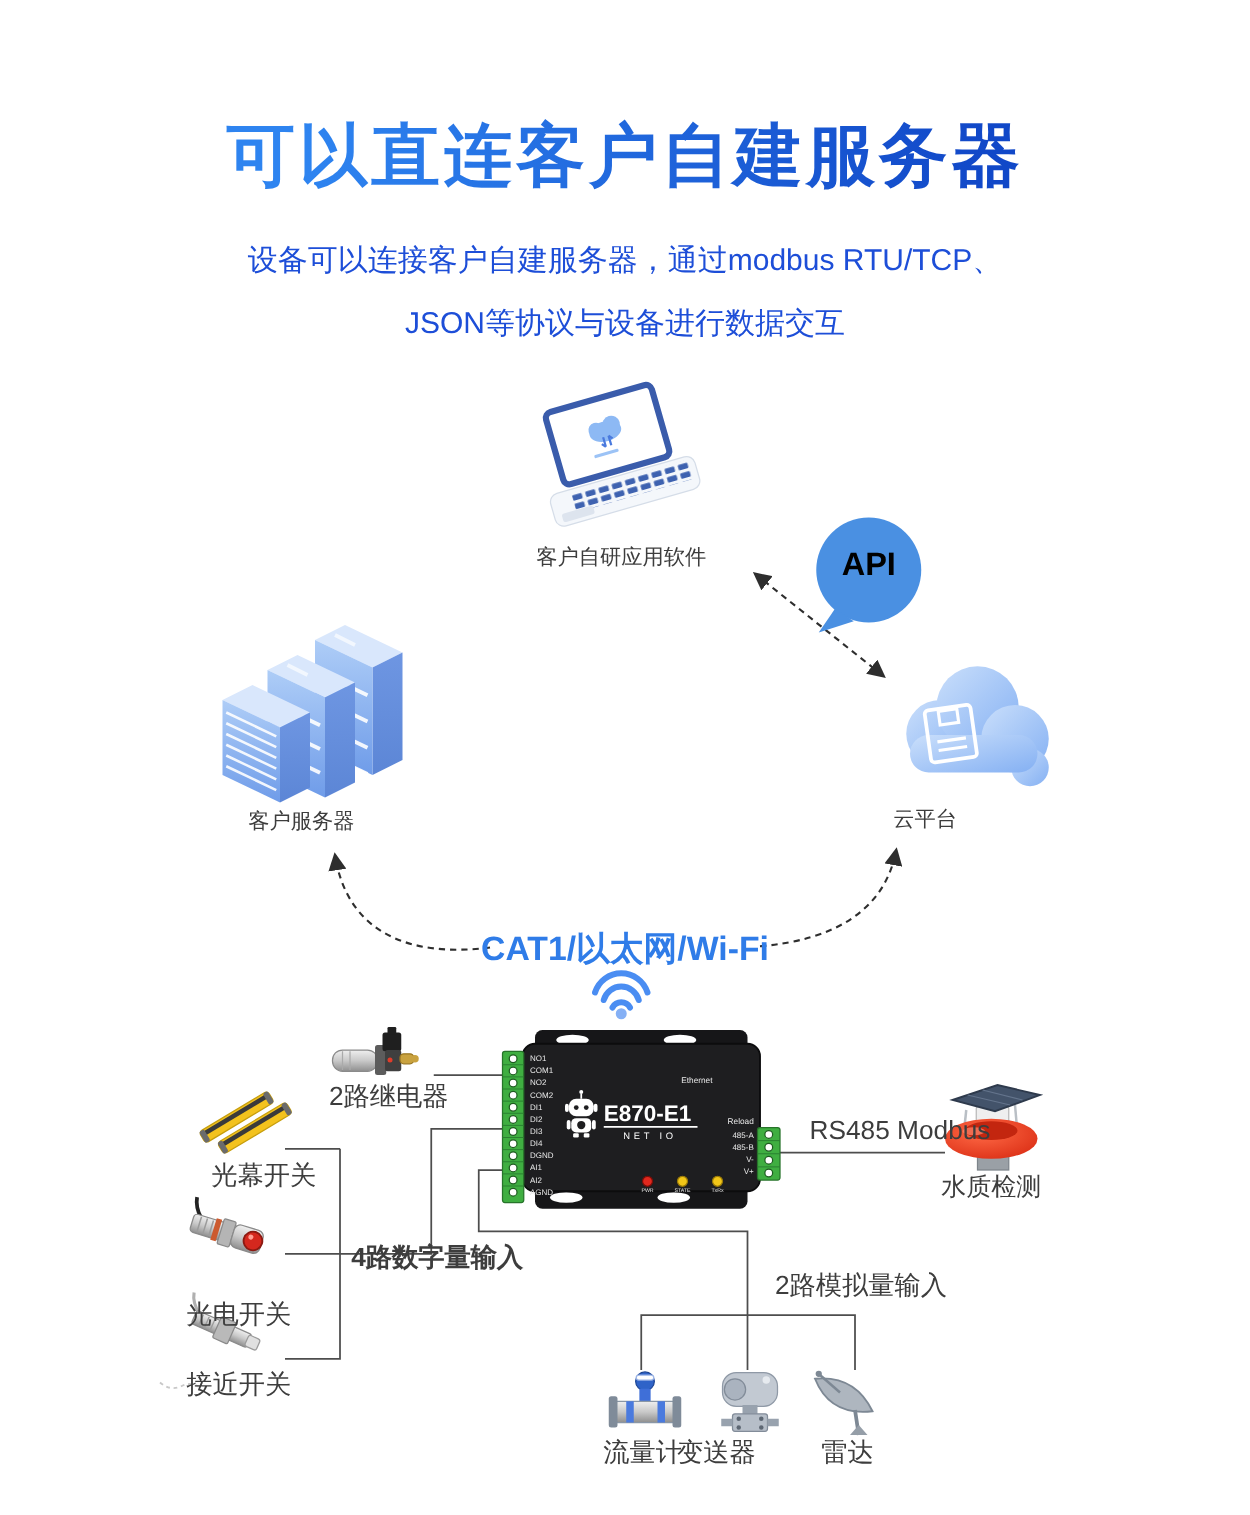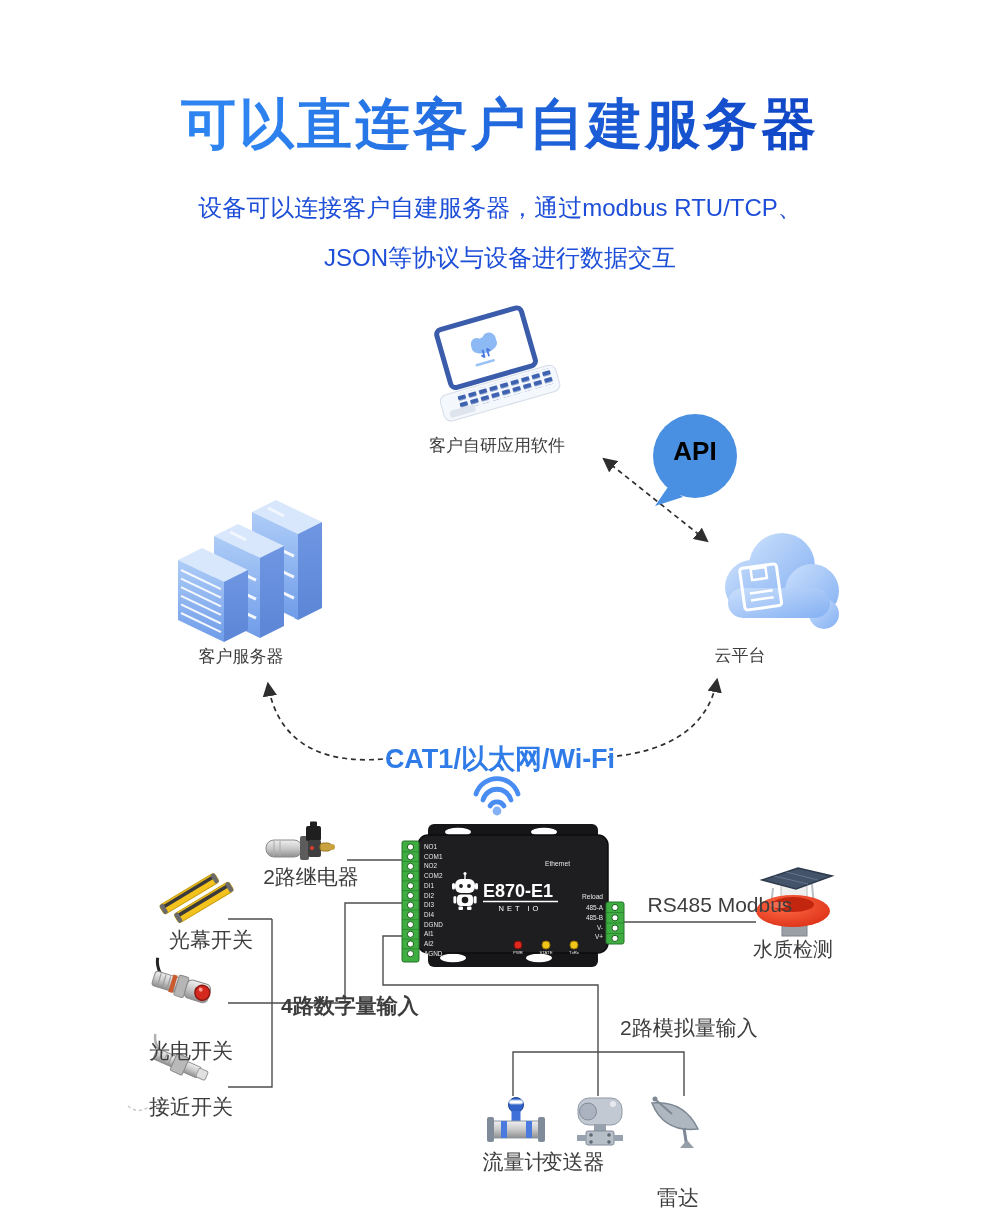--- a/index.html
+++ b/index.html
@@ -396,15 +396,15 @@
   <div class="lbl centered small-label" style="left:311px;top:863px;">2路继电器</div>
   <div class="lbl centered small-label" style="left:191px;top:926px;margin-left:20px;">光幕开关</div>
   <div class="lbl centered small-label" style="left:191px;top:1012px;margin-top:25px;">光电开关</div>
   <div class="lbl centered small-label" style="left:191px;top:1093px;">接近开关</div>
   <div class="lbl small-label" style="left:281px;top:992px;font-weight:bold;">4路数字量输入</div>
   <div class="lbl small-label" style="left:620px;top:1014px;">2路模拟量输入</div>
   <div class="lbl centered small-label" style="left:688px;top:893px;margin-left:32px;">RS485 Modbus</div>
   <div class="lbl centered small-label" style="left:793px;top:936px;font-size:20px;">水质检测</div>
   <div class="lbl centered small-label" style="left:514px;top:1148px;">流量计</div>
   <div class="lbl centered small-label" style="left:573px;top:1148px;">变送器</div>
-  <div class="lbl centered small-label" style="left:678px;top:1148px;margin-top:36px;">雷达</div>
+  <div class="lbl centered small-label" style="left:678px;top:1148px;">雷达</div>
 
 </div>
 
 </body></html>

